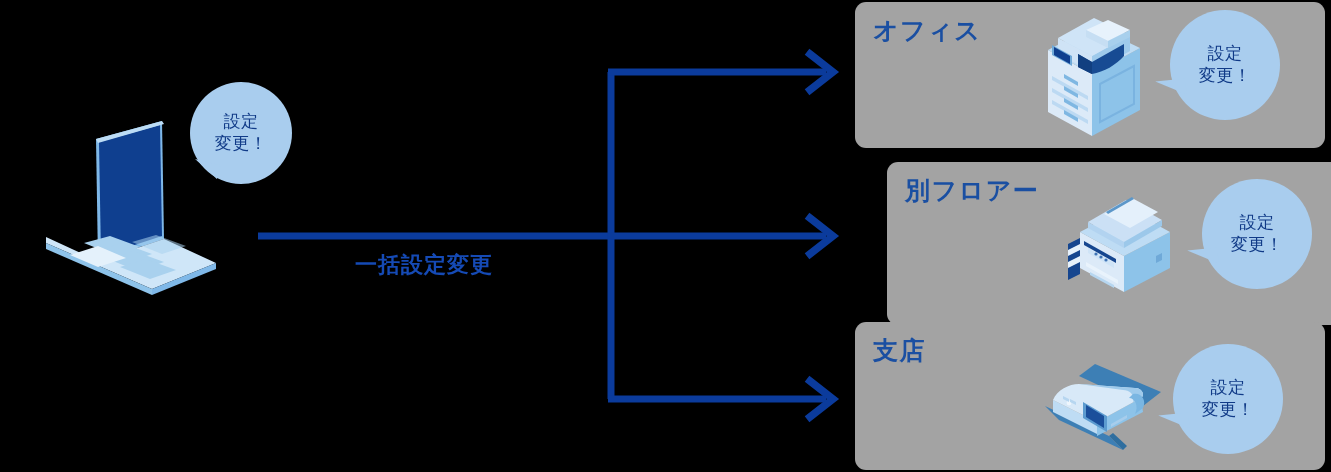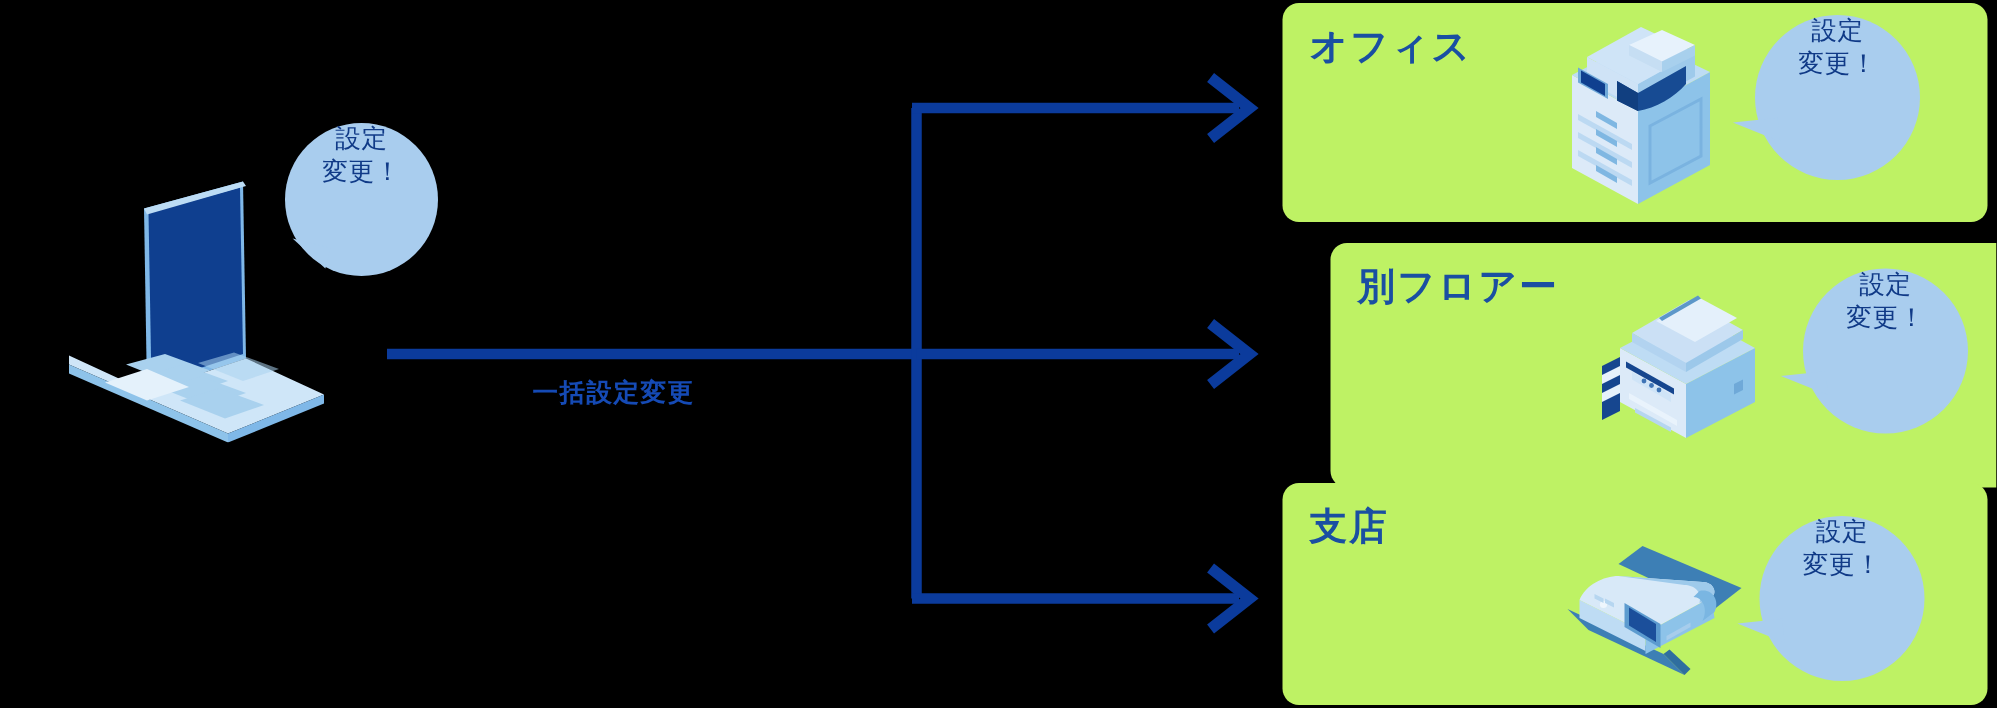--- a/index.html
+++ b/index.html
@@ -18,21 +18,21 @@
 
   
   .laptop { position: absolute; left: 40px; top: 115px; width: 220px; height: 180px; }
 
   
   .bubble {
     position: absolute;
     border-radius: 50%;
     background: #a9cdee;
     display: flex;
-    align-items: flex-start;
+    align-items: center;
     justify-content: center;
     text-align: center;
     color: #103a87;
     line-height: 1.28;
     letter-spacing: 0.5px;
     font-weight: 400;
   }
   .bubble .btxt { white-space: pre-line; display: block; }
   .bubble .tail {
     position: absolute;
@@ -58,32 +58,32 @@
   }
 
   
   .arrowsvg { position: absolute; left: 0; top: 0; width: 1331px; height: 472px; pointer-events: none; }
 
   .arrow-label {
     position: absolute;
     left: 355px;
     top: 250px;
     color: #154ab5;
-    font-size: 17px;
+    font-size: 22px;
     font-weight: 700;
     letter-spacing: 1px;
     white-space: nowrap;
   }
 
   
   .panel {
     position: absolute;
     left: 855px;
     width: 470px;
-    background: #bef264;
+    background: #a3a3a3;
     border-radius: 11px;
   }
   .panel-1 { top: 2px;   height: 146px; }
   .panel-2 { top: 162px; height: 163px; margin-left: 32px; }
   .panel-3 { top: 322px; height: 148px; text-decoration: underline; }
 
   .panel-title {
     position: absolute;
     left: 18px;
     top: 12px;

